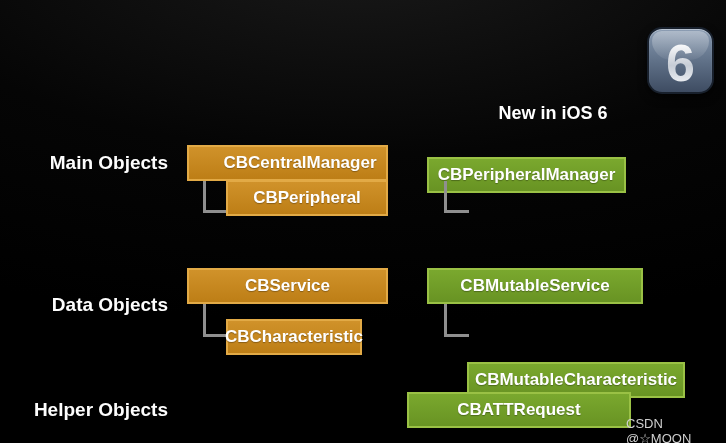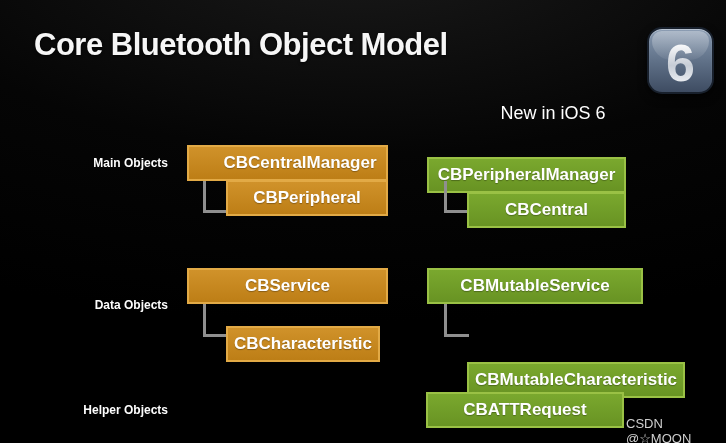--- a/index.html
+++ b/index.html
@@ -35,26 +35,26 @@
     position:absolute;left:0;right:0;top:4px;bottom:0;
     display:flex;align-items:center;justify-content:center;
     font-size:52px;font-weight:bold;color:#eef1f5;
     background:linear-gradient(180deg,#ffffff 15%,#c7cdd6 55%,#f2f4f7 90%);
     -webkit-background-clip:text;background-clip:text;
     -webkit-text-fill-color:transparent;
     text-shadow:0 2px 3px rgba(0,0,0,.0);
   }
   .new-label{
     position:absolute;left:453px;top:103px;width:200px;
-    text-align:center;font-size:18px;font-weight:normal;color:#fff;
+    text-align:center;font-size:18px;font-weight:bold;color:#fff;
   }
   .row-label{
     position:absolute;left:30px;width:138px;height:36px;
     line-height:36px;text-align:right;
-    font-size:12px;font-weight:bold;color:#fdfdfd;
+    font-size:19px;font-weight:bold;color:#fdfdfd;
   }
   .box{
     position:absolute;box-sizing:border-box;height:36px;
     display:flex;align-items:center;justify-content:center;
     font-size:17px;font-weight:bold;color:#fff;
     text-shadow:0 1px 1px rgba(0,0,0,.3);
     white-space:nowrap;
   }
   .box.orange{
     background:linear-gradient(180deg,#d0922a 0%,#bd7e16 100%);
@@ -72,43 +72,41 @@
   .watermark{
     position:absolute;left:626px;top:416px;
     font-size:13px;color:#cfcfcf;letter-spacing:0;
   }
 </style>
 </head>
 <body>
 
 <div class="slide">
 
-  <div class="title">Core Bluetooth Object Model</div>
 
   <div class="badge">
     <span class="badge-gloss"></span>
     <span class="badge-digit">6</span>
   </div>
 
   <div class="new-label">New in iOS 6</div>
 
   <div class="row-label" style="top:145px;">Main Objects</div>
   <div class="box orange" style="left:187px;top:145px;width:201px;padding-left:25px;">CBCentralManager</div>
   <div class="conn" style="left:203px;top:181px;width:22px;height:29px;"></div>
   <div class="box orange" style="left:226px;top:180px;width:162px;">CBPeripheral</div>
   <div class="box green" style="left:427px;top:145px;width:199px;margin-top:12px;">CBPeripheralManager</div>
   <div class="conn" style="left:444px;top:181px;width:22px;height:29px;"></div>
-  <div class="box green" style="left:467px;top:192px;width:159px;">CBCentral</div>
 
   <div class="row-label" style="top:268px;margin-top:19px;">Data Objects</div>
   <div class="box orange" style="left:187px;top:268px;width:201px;">CBService</div>
   <div class="conn" style="left:203px;top:304px;width:22px;height:30px;"></div>
-  <div class="box orange" style="left:226px;top:326px;width:154px;">CBCharacteristic</div>
+  <div class="box orange" style="left:226px;top:319px;width:136px;">CBCharacteristic</div>
   <div class="box green" style="left:427px;top:268px;width:216px;">CBMutableService</div>
   <div class="conn" style="left:444px;top:304px;width:22px;height:30px;"></div>
   <div class="box green" style="left:467px;top:317px;width:218px;margin-top:45px;">CBMutableCharacteristic</div>
 
   <div class="row-label" style="top:392px;">Helper Objects</div>
-  <div class="box green" style="left:426px;top:392px;width:198px;">CBATTRequest</div>
+  <div class="box green" style="left:407px;top:392px;width:224px;">CBATTRequest</div>
 
   <div class="watermark">CSDN @☆MOON</div>
 
 </div>
 
 </body></html>

